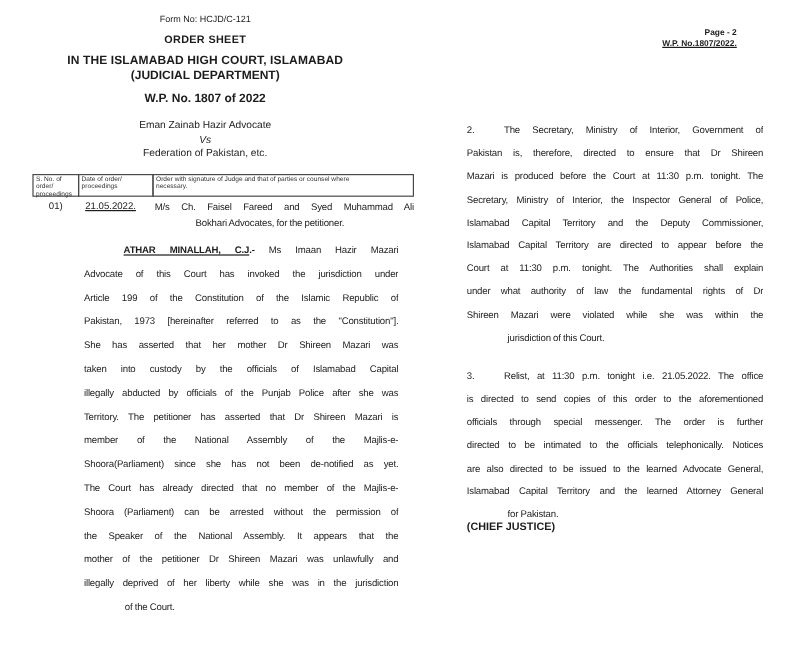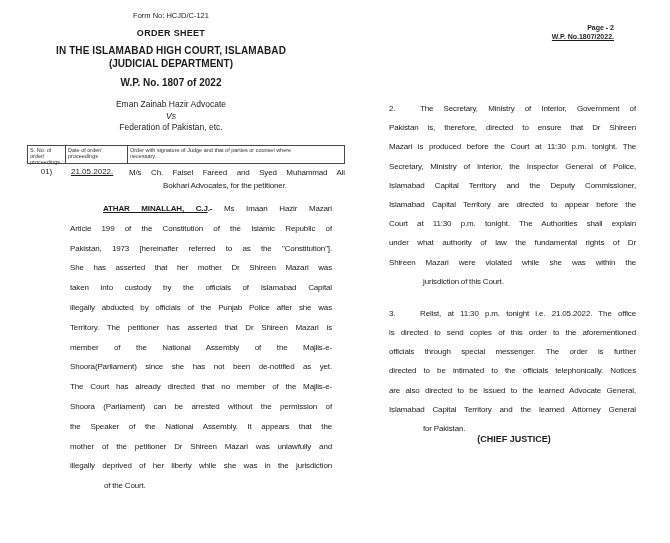--- a/index.html
+++ b/index.html
@@ -46,21 +46,21 @@
   .body-right{left:389px;top:71px;width:247px;font-size:8px;margin-top:28px;}
   .body-right .line{height:19.2px;line-height:19.2px;}
   .para3{margin-top:13px;}
   .judge{font-weight:bold;text-decoration:underline;}
   .judge-sep{font-weight:bold;}
   .indent{text-indent:33px;}
   .pnum{display:inline-block;width:31px;text-indent:0;}
   
   .p2head{left:389px;top:24px;width:225px;text-align:right;font-size:7px;font-weight:bold;}
   .p2ref{margin-top:2px;text-decoration:underline;}
-  .signature{left:389px;top:434px;width:250px;text-align:center;font-size:9px;font-weight:bold;}
+  .signature{left:389px;top:434px;width:250px;text-align:left;font-size:9px;font-weight:bold;}
 </style>
 </head>
 <body>
 
 <div class="abs hd form-no">Form No: HCJD/C-121</div>
 <div class="abs hd order-sheet">ORDER SHEET</div>
 <div class="abs hd court1">IN THE ISLAMABAD HIGH COURT, ISLAMABAD</div>
 <div class="abs hd court2">(JUDICIAL DEPARTMENT)</div>
 <div class="abs hd case-no">W.P. No. 1807 of 2022</div>
 <div class="abs hd party1">Eman Zainab Hazir Advocate</div>
@@ -84,20 +84,21 @@
       <div class="line">M/s Ch. Faisel Fareed and Syed Muhammad Ali</div>
       <div class="line noj">Bokhari Advocates, for the petitioner.</div>
     </div>
 </div>
 
 <div class="abs body-left">
   <div class="line indent">
     <span class="judge">ATHAR MINALLAH, C.J</span><span class="judge-sep">.-</span><span> Ms Imaan Hazir Mazari</span>
   </div>
   <div>
+      <div class="line">Advocate of this Court has invoked the jurisdiction under</div>
       <div class="line">Article 199 of the Constitution of the Islamic Republic of</div>
       <div class="line">Pakistan, 1973 [hereinafter referred to as the "Constitution"].</div>
       <div class="line">She has asserted that her mother Dr Shireen Mazari was</div>
       <div class="line">taken into custody by the officials of Islamabad Capital</div>
       <div class="line">illegally abducted by officials of the Punjab Police after she was</div>
       <div class="line">Territory. The petitioner has asserted that Dr Shireen Mazari is</div>
       <div class="line">member of the National Assembly of the Majlis-e-</div>
       <div class="line">Shoora(Parliament) since she has not been de-notified as yet.</div>
       <div class="line">The Court has already directed that no member of the Majlis-e-</div>
       <div class="line">Shoora (Parliament) can be arrested without the permission of</div>

